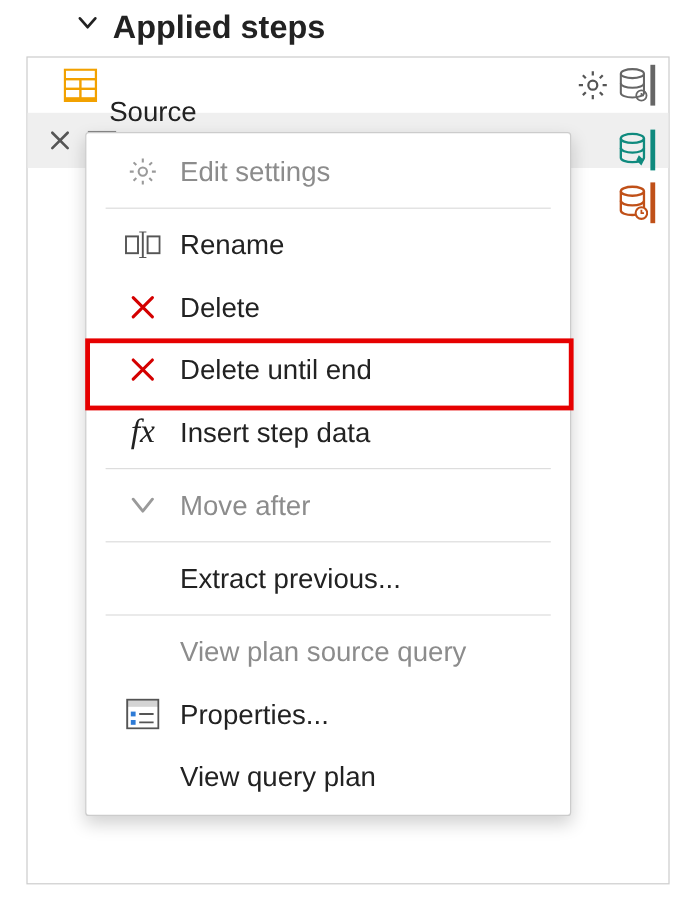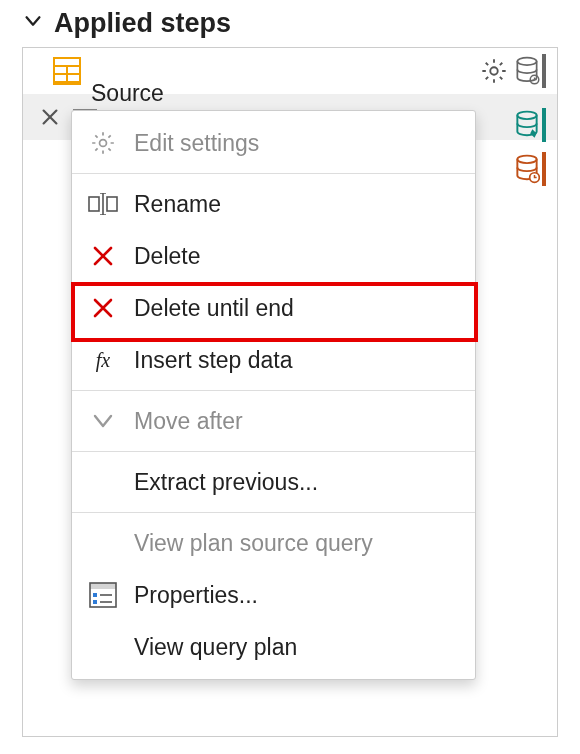--- a/index.html
+++ b/index.html
@@ -9,22 +9,23 @@
     width: 580px;
     height: 754px;
     font-family: "Segoe UI", Arial, sans-serif;
     background: #fff;
     color: #222;
     font-size: 22px;
     overflow: hidden;
   }
   .header {
     display: flex;
-    align-items: center;
+    align-items: flex-start;
     padding: 8px 22px 8px 22px;
+    margin-left: 40px;
   }
   .header-chevron {
     margin-right: 10px;
   }
   .header-title {
     font-size: 27px;
     font-weight: 700;
   }
   .panel {
     margin: 0 22px 0 22px;
@@ -88,21 +89,21 @@
   }
   .context-menu {
     position: absolute;
     left: 48px;
     top: 62px;
     width: 405px;
     background: #fff;
     border: 1px solid #ccc;
     box-shadow: 0 6px 14px rgba(0,0,0,0.18);
     border-radius: 3px;
-    padding: 6px 0;
+    padding: 6px 16px;
     z-index: 10;
   }
   .menu-item {
     display: flex;
     align-items: center;
     height: 52px;
     padding: 0 18px 0 14px;
     cursor: default;
     font-size: 23px;
     color: #222;
@@ -259,21 +260,21 @@
     <div class="menu-item">
       <span class="menu-item-icon">
         <svg width="24" height="24" viewBox="0 0 24 24">
             <path d="M4 4 L20 20 M20 4 L4 20" stroke="#d40000" stroke-width="2.6" stroke-linecap="round"></path>
           </svg>
       </span>
       <span class="menu-item-label">Delete until end</span>
     </div>
 
     <div class="menu-item">
-      <span class="menu-item-icon" style="font-style:italic; font-family:Georgia,serif; font-size:20px; color:#222;text-align:center;">fx</span>
+      <span class="menu-item-icon" style="font-style:italic; font-family:Georgia,serif; font-size:28px; color:#222;text-align:center;">fx</span>
       <span class="menu-item-label">Insert step data</span>
     </div>
 
     <div class="menu-sep"></div>
 
 
     <div class="menu-item disabled">
       <span class="menu-item-icon">
         <svg width="24" height="20" viewBox="0 0 24 20">
             <path d="M4 5 L12 15 L20 5" stroke="#9a9a9a" stroke-width="2.4" fill="none" stroke-linecap="round" stroke-linejoin="round"></path>

